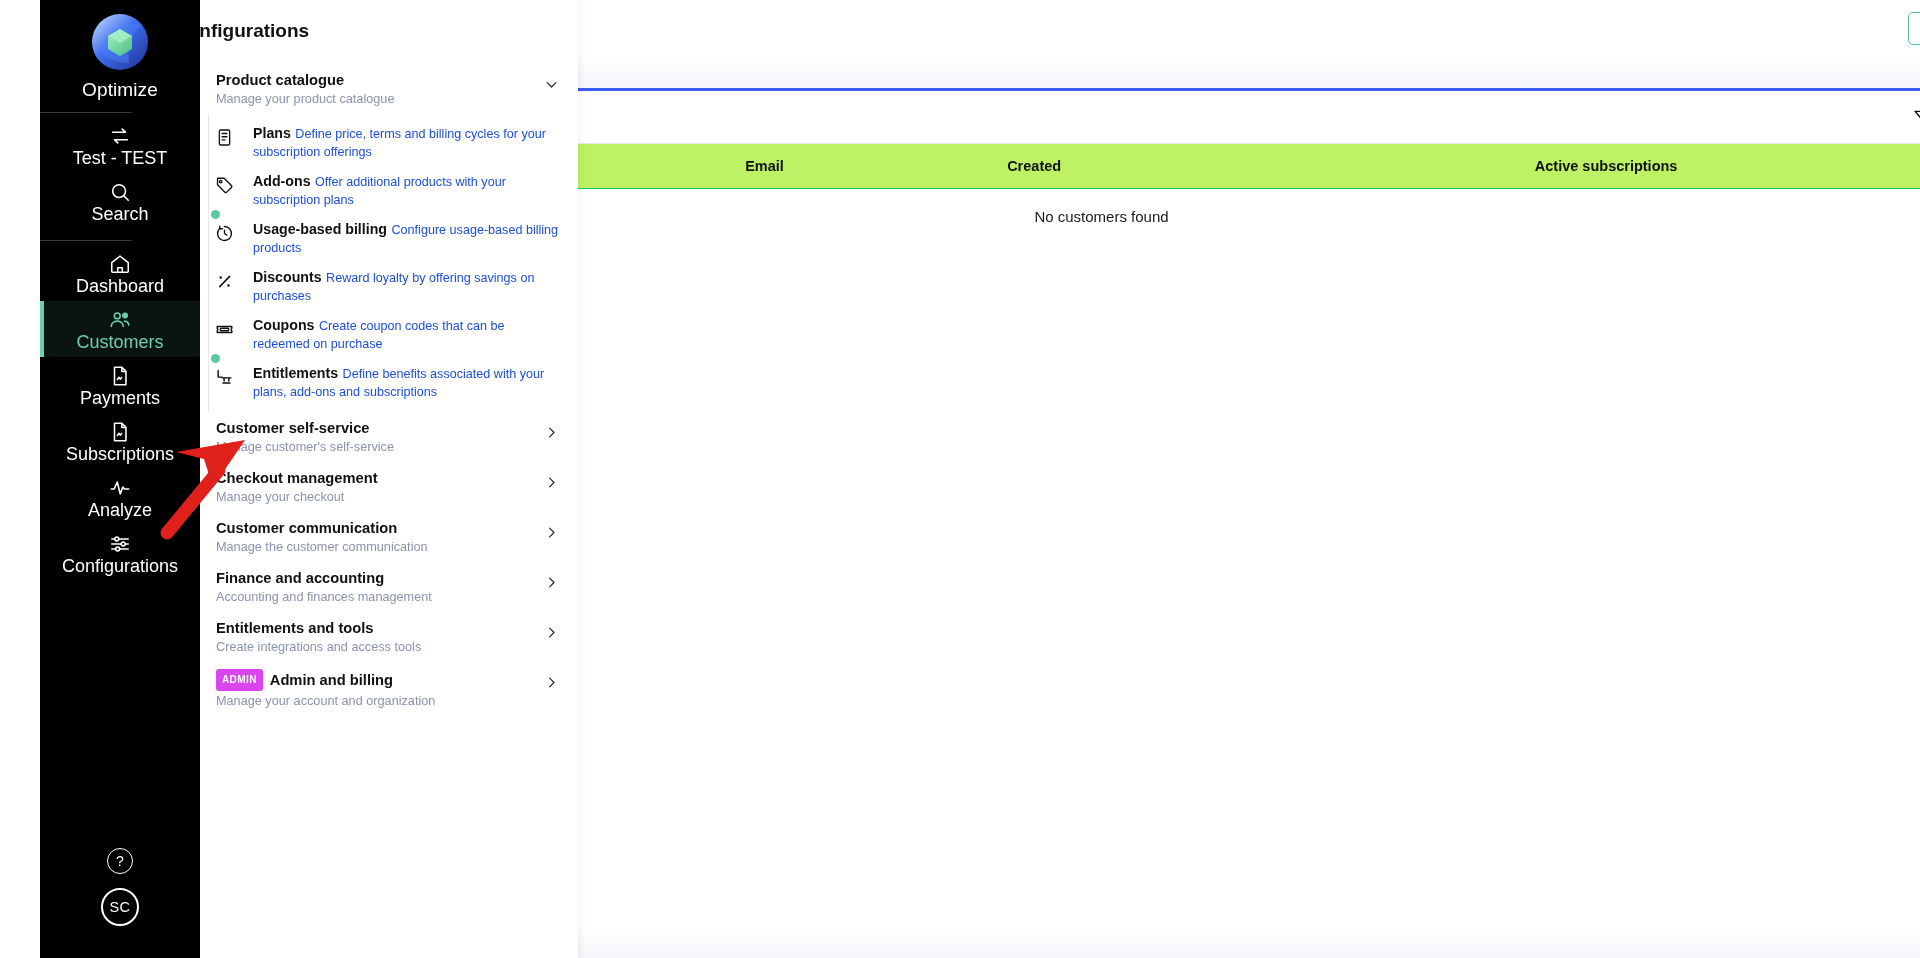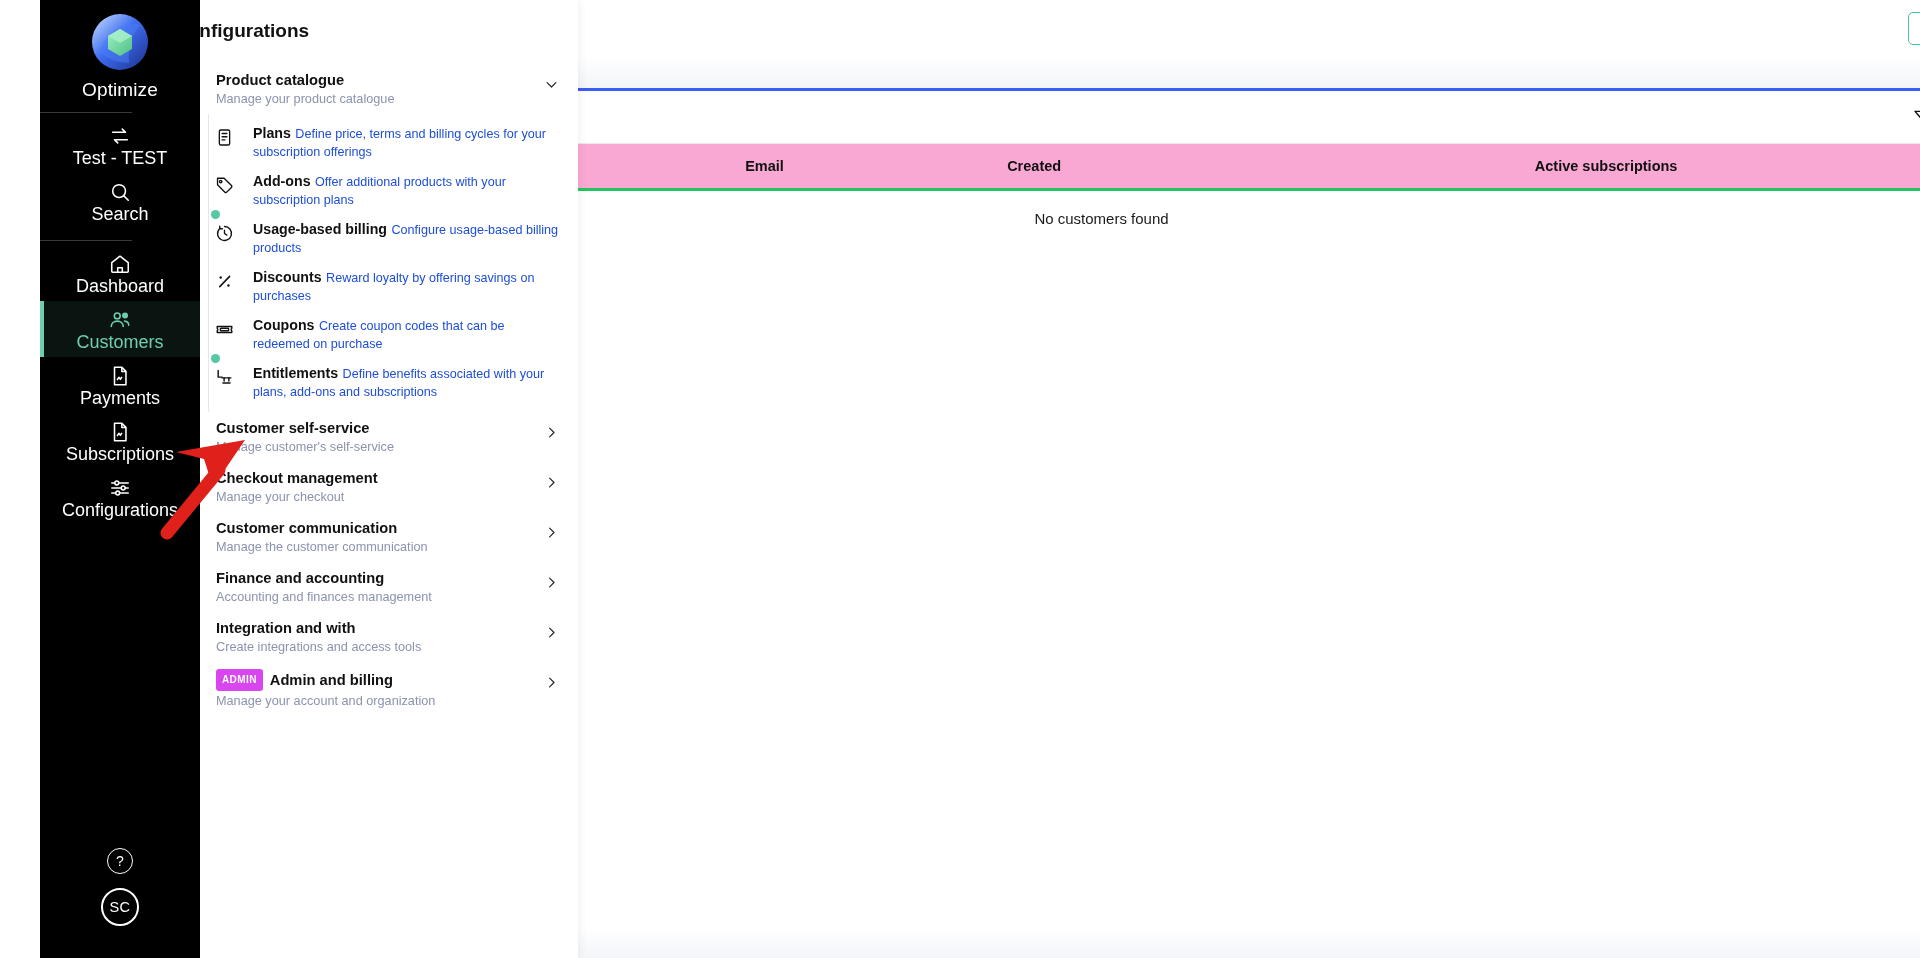--- a/index.html
+++ b/index.html
@@ -88,22 +88,22 @@
     gap: 30px; padding-right: 58px; background:#ffffff;
   }
   .tool-icon { width: 22px; height: 22px; cursor:pointer; display:flex; align-items:center; justify-content:center; }
   .tool-icon svg { width: 21px; height: 21px; }
 
   .table-wrap { padding: 0 22px 0 22px; }
   .tbl { width: 100%; border-collapse: collapse; }
   .tbl thead th {
     font-size: 14.5px; font-weight: 600; color: #111111;
     padding: 14px 0 14px 0; text-align: center;
-    border-top: 1px solid #e6e9ee; border-bottom: 3px solid #22c55e;
-    background: #f9a8d4;
+    border-top: 1px solid #e6e9ee; border-bottom: 1px solid #22c55e;
+    background: #bef264;
   }
   .tbl thead th.col-blank { width: 470px; }
   .empty-row td {
     text-align: center; font-size: 15px; color: #1a1a1a;
     padding: 19px 0 19px 0; background:#ffffff;
   }
   .canvas-fill { background: #ffffff; height: 600px; }
   .right-edge {
     position:absolute; right:0; top:0; width: 30px; height: 958px;
     background: linear-gradient(90deg,#ffffff 0%, #f3f5f8 100%);
@@ -260,20 +260,28 @@
       <span class="ico">
         <svg viewBox="0 0 24 24" fill="none" stroke="#ffffff" stroke-width="1.7" stroke-linejoin="round">
           <path d="M6 2.5h8l4.5 4.5V21.5H6Z"></path>
             <path d="M14 2.5V7h4.5"></path>
           <path d="M8.8 16.5l2-3 1.7 2 1.6-2.6"></path>
         </svg>
       </span>
       <span class="rail-label">Subscriptions</span>
     </div>
 
+    <div class="rail-item">
+      <span class="ico">
+        <svg viewBox="0 0 24 24" fill="none" stroke="#ffffff" stroke-width="1.7" stroke-linecap="round" stroke-linejoin="round">
+          <path d="M2.5 13h3.2L9 5.5l3.3 13L15 11l2 2h4.5"></path>
+        </svg>
+      </span>
+      <span class="rail-label">Analyze</span>
+    </div>
 
     <div class="rail-item">
       <span class="ico">
         <svg viewBox="0 0 24 24" fill="none" stroke="#ffffff" stroke-width="1.7" stroke-linecap="round">
           <path d="M3 6.5h18"></path>
             <circle cx="8.5" cy="6.5" r="2.1" fill="#000"></circle>
           <path d="M3 12h18"></path>
             <circle cx="15.5" cy="12" r="2.1" fill="#000"></circle>
           <path d="M3 17.5h18"></path>
             <circle cx="9.5" cy="17.5" r="2.1" fill="#000"></circle>
@@ -554,21 +562,21 @@
         <span class="gicon">
           <svg viewBox="0 0 24 24" fill="none" stroke="#111111" stroke-width="1.7" stroke-linejoin="round">
             <path d="M3.2 3.2h7v7h-7Z" fill="#111111"></path>
             <path d="M13.8 3.2h7v7h-7Z"></path>
             <path d="M3.2 13.8h7v7h-7Z"></path>
             <path d="M13.8 13.8h7v7h-7Z" fill="#111111"></path>
           </svg>
         </span>
         <span class="gtxt">
           <span class="grp-title">
-            <span>Integration and with</span>
+            <span>Entitlements and tools</span>
           </span>
           <span class="grp-sub">Create integrations and access tools</span>
         </span>
         <span class="chev">
           <svg viewBox="0 0 24 24" fill="none" stroke="#2b2b2b" stroke-width="2" stroke-linecap="round" stroke-linejoin="round">
             <path d="M9 5l7 7-7 7"></path>
           </svg>
         </span>
       </div>
 

